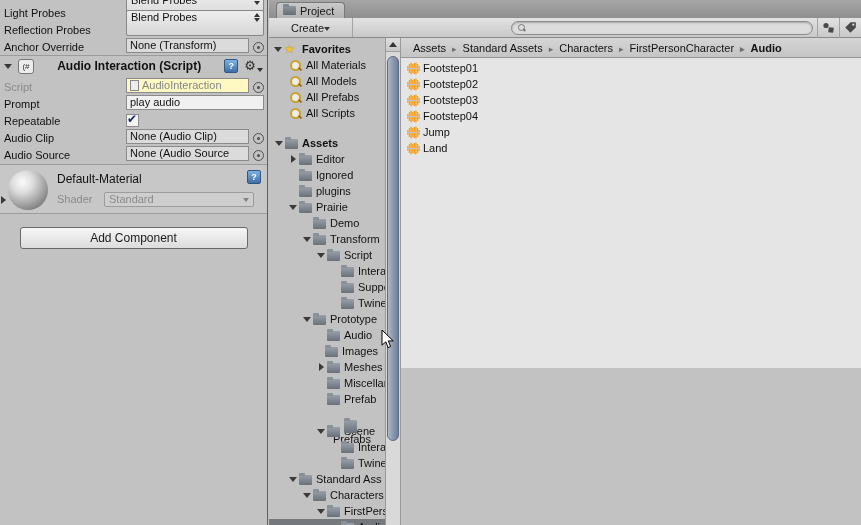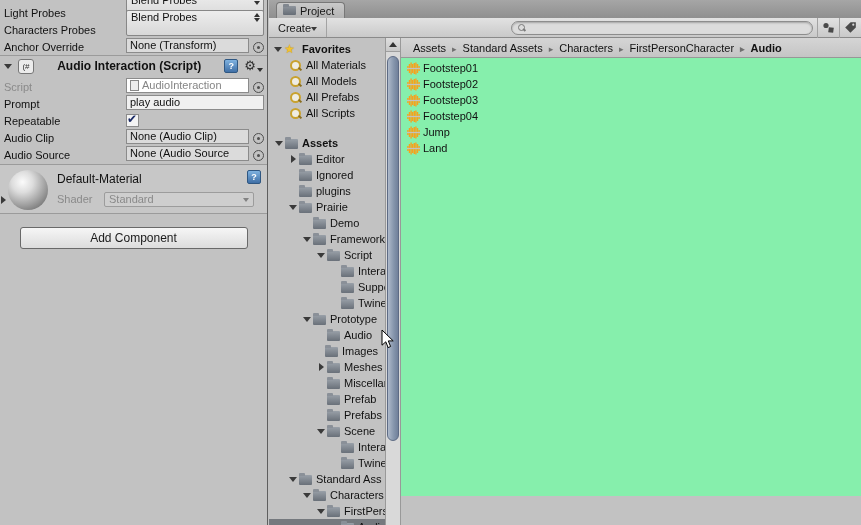--- a/index.html
+++ b/index.html
@@ -17,21 +17,21 @@
   .plabel.dim, .dim { color:#8A8A8A; }
   .dropdown { position:relative; flex:1; height:26px; line-height:13px;
     background:linear-gradient(#EDEDED,#D8D8D8); border:1px solid #878787;
     border-radius:2px; padding:0 14px 0 4px; white-space:nowrap; overflow:hidden; }
   .updown { position:absolute; right:3px; top:2px; display:flex; flex-direction:column; gap:1px; }
   .updown i { display:block; width:0; height:0; }
   .updown i.u { border-left:3px solid transparent; border-right:3px solid transparent; border-bottom:4px solid #333; }
   .updown i.d { border-left:3px solid transparent; border-right:3px solid transparent; border-top:4px solid #333; }
   .objfield { flex:1; height:15px; line-height:13px; background:#DBDBDB;
     border:1px solid #8B8B8B; padding:0 3px; white-space:nowrap; overflow:hidden; }
-  .objfield.gray { background:#ffffff; color:#858585; }
+  .objfield.gray { background:#fef9c3; color:#858585; }
   .textfield { flex:1; height:15px; line-height:13px; background:#F0F0F0;
     border:1px solid #8B8B8B; padding:0 3px; white-space:nowrap; overflow:hidden; }
   .target { flex:0 0 11px; width:11px; height:11px; margin-left:4px; position:relative;
     border:1px solid #4E4E4E; border-radius:50%; }
   .target::after { content:""; position:absolute; left:3px; top:3px; width:3px; height:3px;
     border-radius:50%; background:#4E4E4E; }
   .sep { height:1px; background:#9B9B9B; margin-top:2px; }
   .comp-header { display:flex; align-items:center; height:20px; padding:0 4px; }
   .comp-title { flex:1; text-align:center; font-weight:bold; font-size:12px; white-space:nowrap; overflow:hidden; }
   .tri-down { width:0; height:0; border-left:4px solid transparent; border-right:4px solid transparent; border-top:5px solid #3A3A3A; }
@@ -60,31 +60,31 @@
   .mat-shader-label { position:absolute; left:57px; top:28px; color:#8A8A8A; }
   .shader-dd { position:absolute; left:104px; top:27px; width:150px; height:15px;
     background:#CECECE; border:1px solid #9C9C9C; border-radius:2px; color:#8A8A8A;
     line-height:13px; padding:0 4px; }
   .shader-dd i { position:absolute; right:4px; top:5px; width:0; height:0;
     border-left:3px solid transparent; border-right:3px solid transparent; border-top:4px solid #828282; }
   .add-btn { display:block; margin:13px auto 0; width:228px; height:22px;
     background:linear-gradient(#F6F6F6,#DCDCDC); border:1px solid #696969; border-radius:3px;
     font-family:inherit; font-size:12px; color:#1A1A1A; }
   
-  .project { position:absolute; left:269px; top:0; width:592px; height:496px; background:#86efac; }
+  .project { position:absolute; left:269px; top:0; width:592px; height:368px; background:#e5e5e5; }
   .tabstrip { height:18px; background:linear-gradient(#A6A6A6,#8F8F8F); display:flex; align-items:flex-end; }
   .tab { display:flex; align-items:center; gap:4px; height:16px; margin-left:7px; padding:0 10px 0 6px;
     background:linear-gradient(#C9C9C9,#B4B4B4); border:1px solid #787878; border-bottom:none;
     border-radius:4px 4px 0 0; font-size:11px; color:#161616; }
   .tab-folder { position:relative; width:13px; height:9px; background:linear-gradient(#8F959C,#666D76); border-radius:1px; }
   .tab-folder::before { content:""; position:absolute; top:-2px; left:0; width:6px; height:3px;
     background:#81878F; border-radius:1px 1px 0 0; }
   .toolbar { height:20px; background:linear-gradient(#E2E2E2,#C9C9C9); border-bottom:1px solid #8A8A8A;
     display:flex; align-items:center; }
-  .create-btn { display:flex; align-items:center; height:100%; padding:0 9px;
+  .create-btn { display:flex; align-items:center; height:100%; padding:0 22px;
     border-right:1px solid #A3A3A3; color:#161616; }
   .caret { width:0; height:0; border-left:3px solid transparent; border-right:3px solid transparent;
     border-top:4px solid #3A3A3A; margin-top:2px; }
   .search { margin-left:auto; margin-right:4px; width:302px; height:14px; border:1px solid #8D8D8D;
     border-radius:8px; background:#DCDCDC; box-shadow:inset 0 1px 2px rgba(0,0,0,.25);
     display:flex; align-items:center; padding:0 6px; gap:3px; }
   .search input { flex:1; border:none; background:transparent; outline:none;
     font-family:inherit; font-size:11px; height:12px; }
   .mag { position:relative; width:8px; height:8px; flex:0 0 8px; }
   .mag::before { content:""; position:absolute; left:0; top:0; width:5px; height:5px;
@@ -147,21 +147,21 @@
     <div class="dropdown">
       <span>Blend Probes</span>
       <span class="updown">
           <i class="u"></i>
           <i class="d"></i>
         </span>
     </div>
   </div>
 
   <div class="prow">
-    <span class="plabel">Characters Probes</span>
+    <span class="plabel">Reflection Probes</span>
     <div class="dropdown">
       <span>Blend Probes</span>
       <span class="updown">
           <i class="u"></i>
           <i class="d"></i>
         </span>
     </div>
   </div>
 
   <div class="prow">
@@ -353,21 +353,21 @@
             </span>
             <span class="folder"></span>
             <span class="tlabel">Demo</span>
           </div>
 
           <div class="trow a-down" style="padding-left: 32px;">
             <span class="arrow">
               <i></i>
             </span>
             <span class="folder"></span>
-            <span class="tlabel">Framework</span>
+            <span class="tlabel">Transform</span>
           </div>
 
           <div class="trow a-down" style="padding-left: 46px;">
             <span class="arrow">
               <i></i>
             </span>
             <span class="folder"></span>
             <span class="tlabel">Script</span>
           </div>
 
@@ -436,21 +436,21 @@
           </div>
 
           <div class="trow a-none" style="padding-left: 46px;">
             <span class="arrow">
               <i></i>
             </span>
             <span class="folder"></span>
             <span class="tlabel">Prefab</span>
           </div>
 
-          <div class="trow a-none" style="padding-left: 46px;">
+          <div class="trow a-none" style="padding-left: 46px; flex-direction: column;">
             <span class="arrow">
               <i></i>
             </span>
             <span class="folder"></span>
             <span class="tlabel">Prefabs</span>
           </div>
 
           <div class="trow a-down" style="padding-left: 46px;">
             <span class="arrow">
               <i></i>

